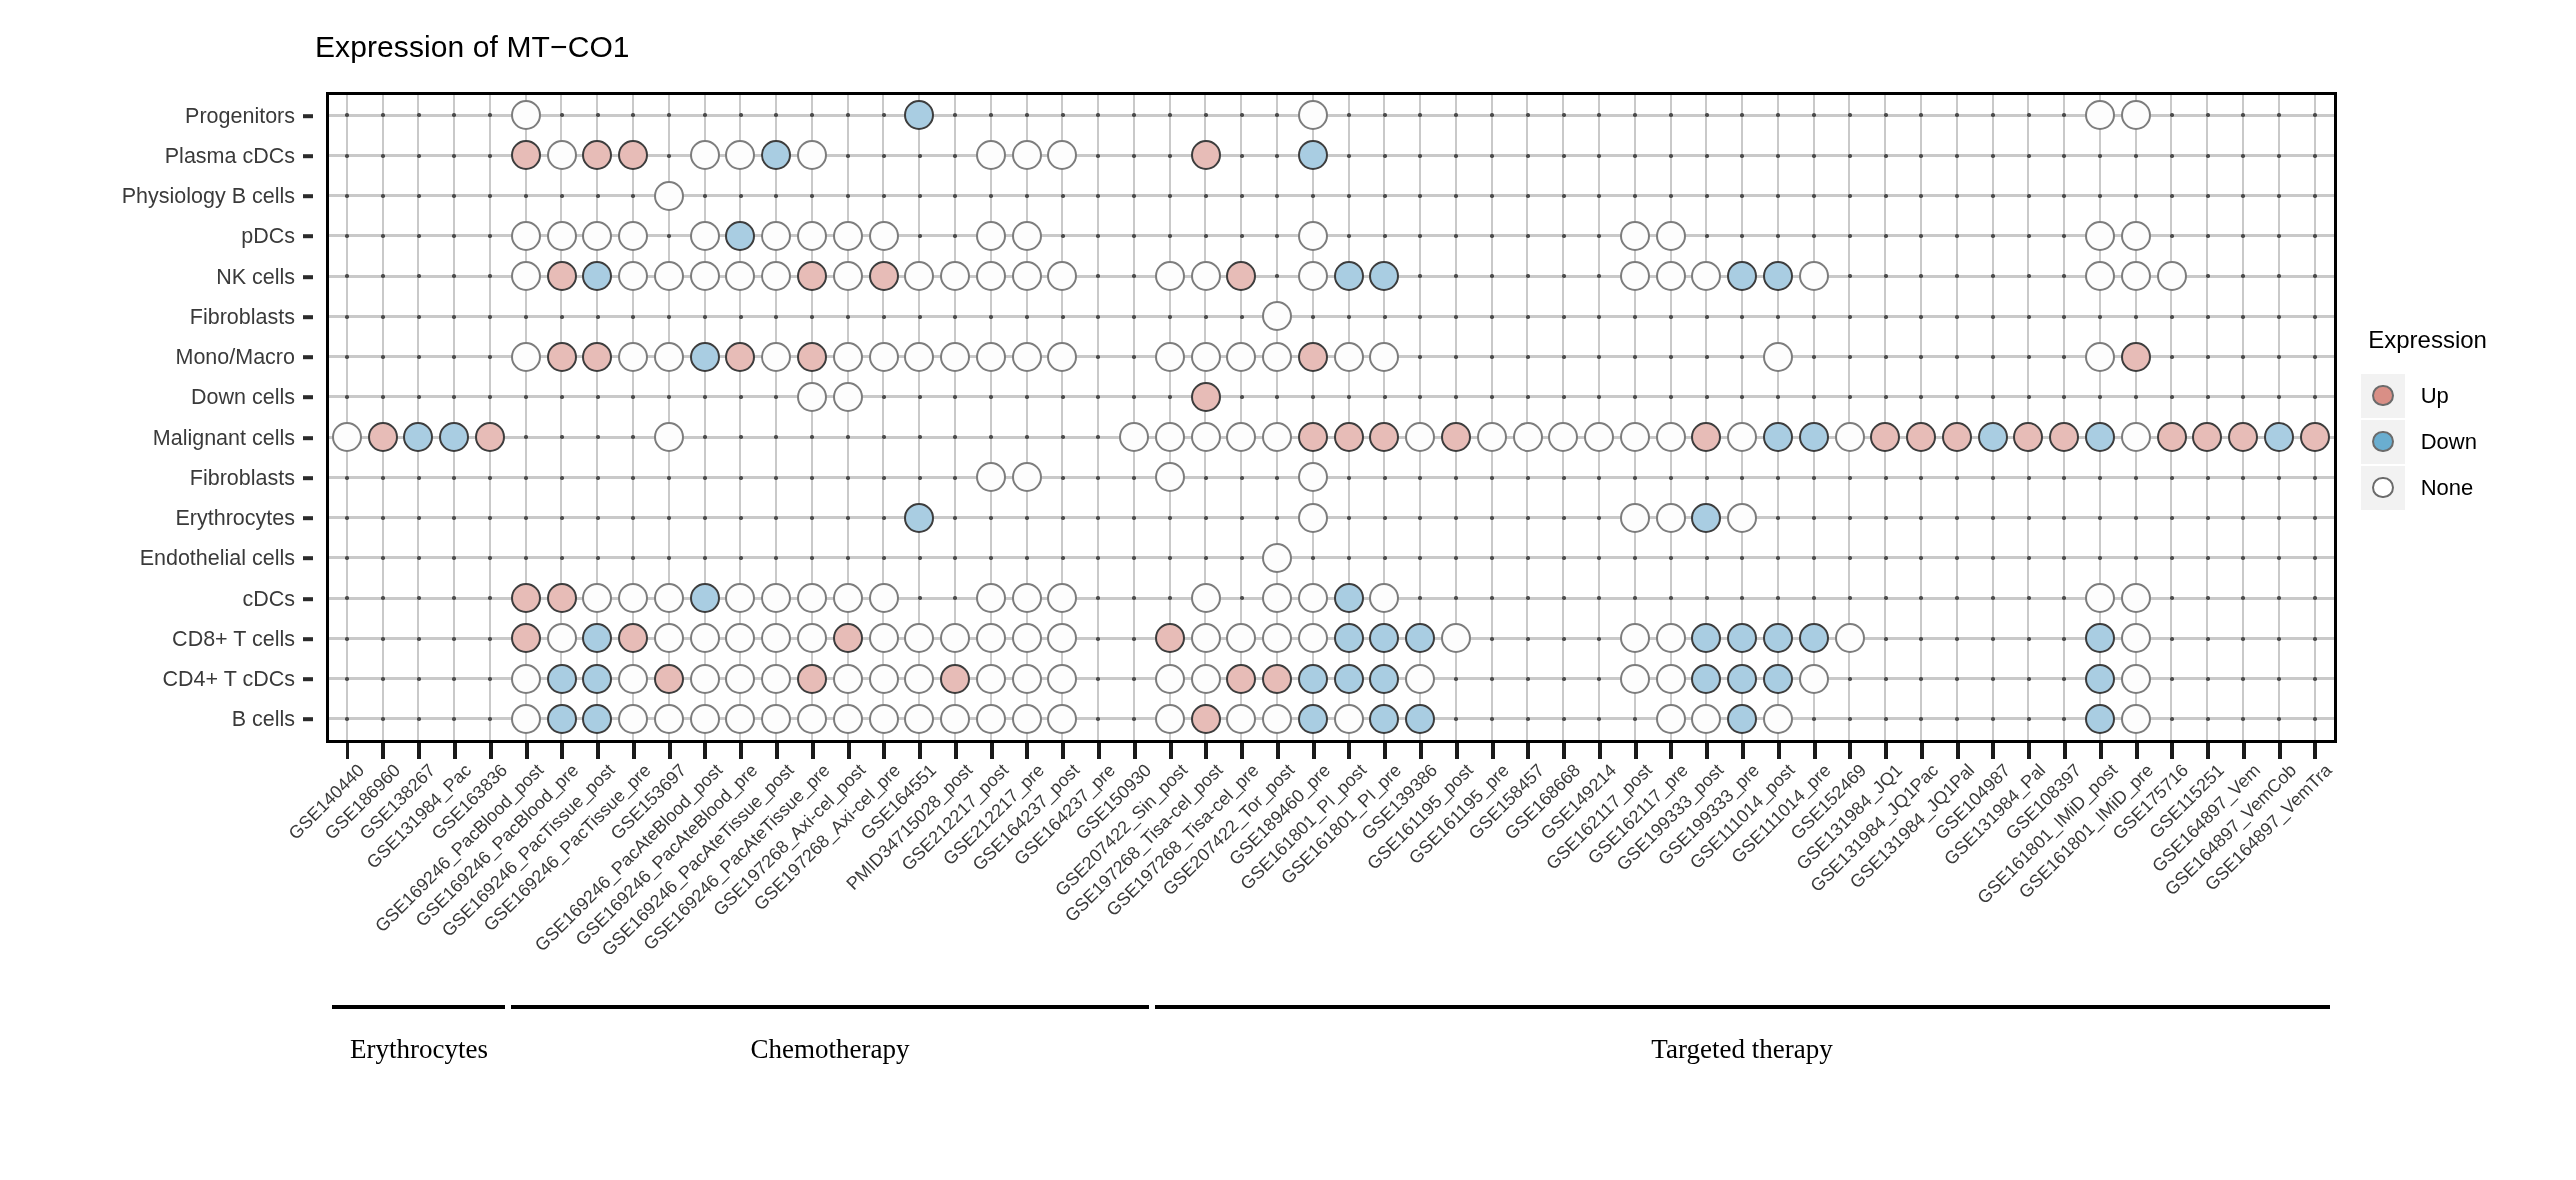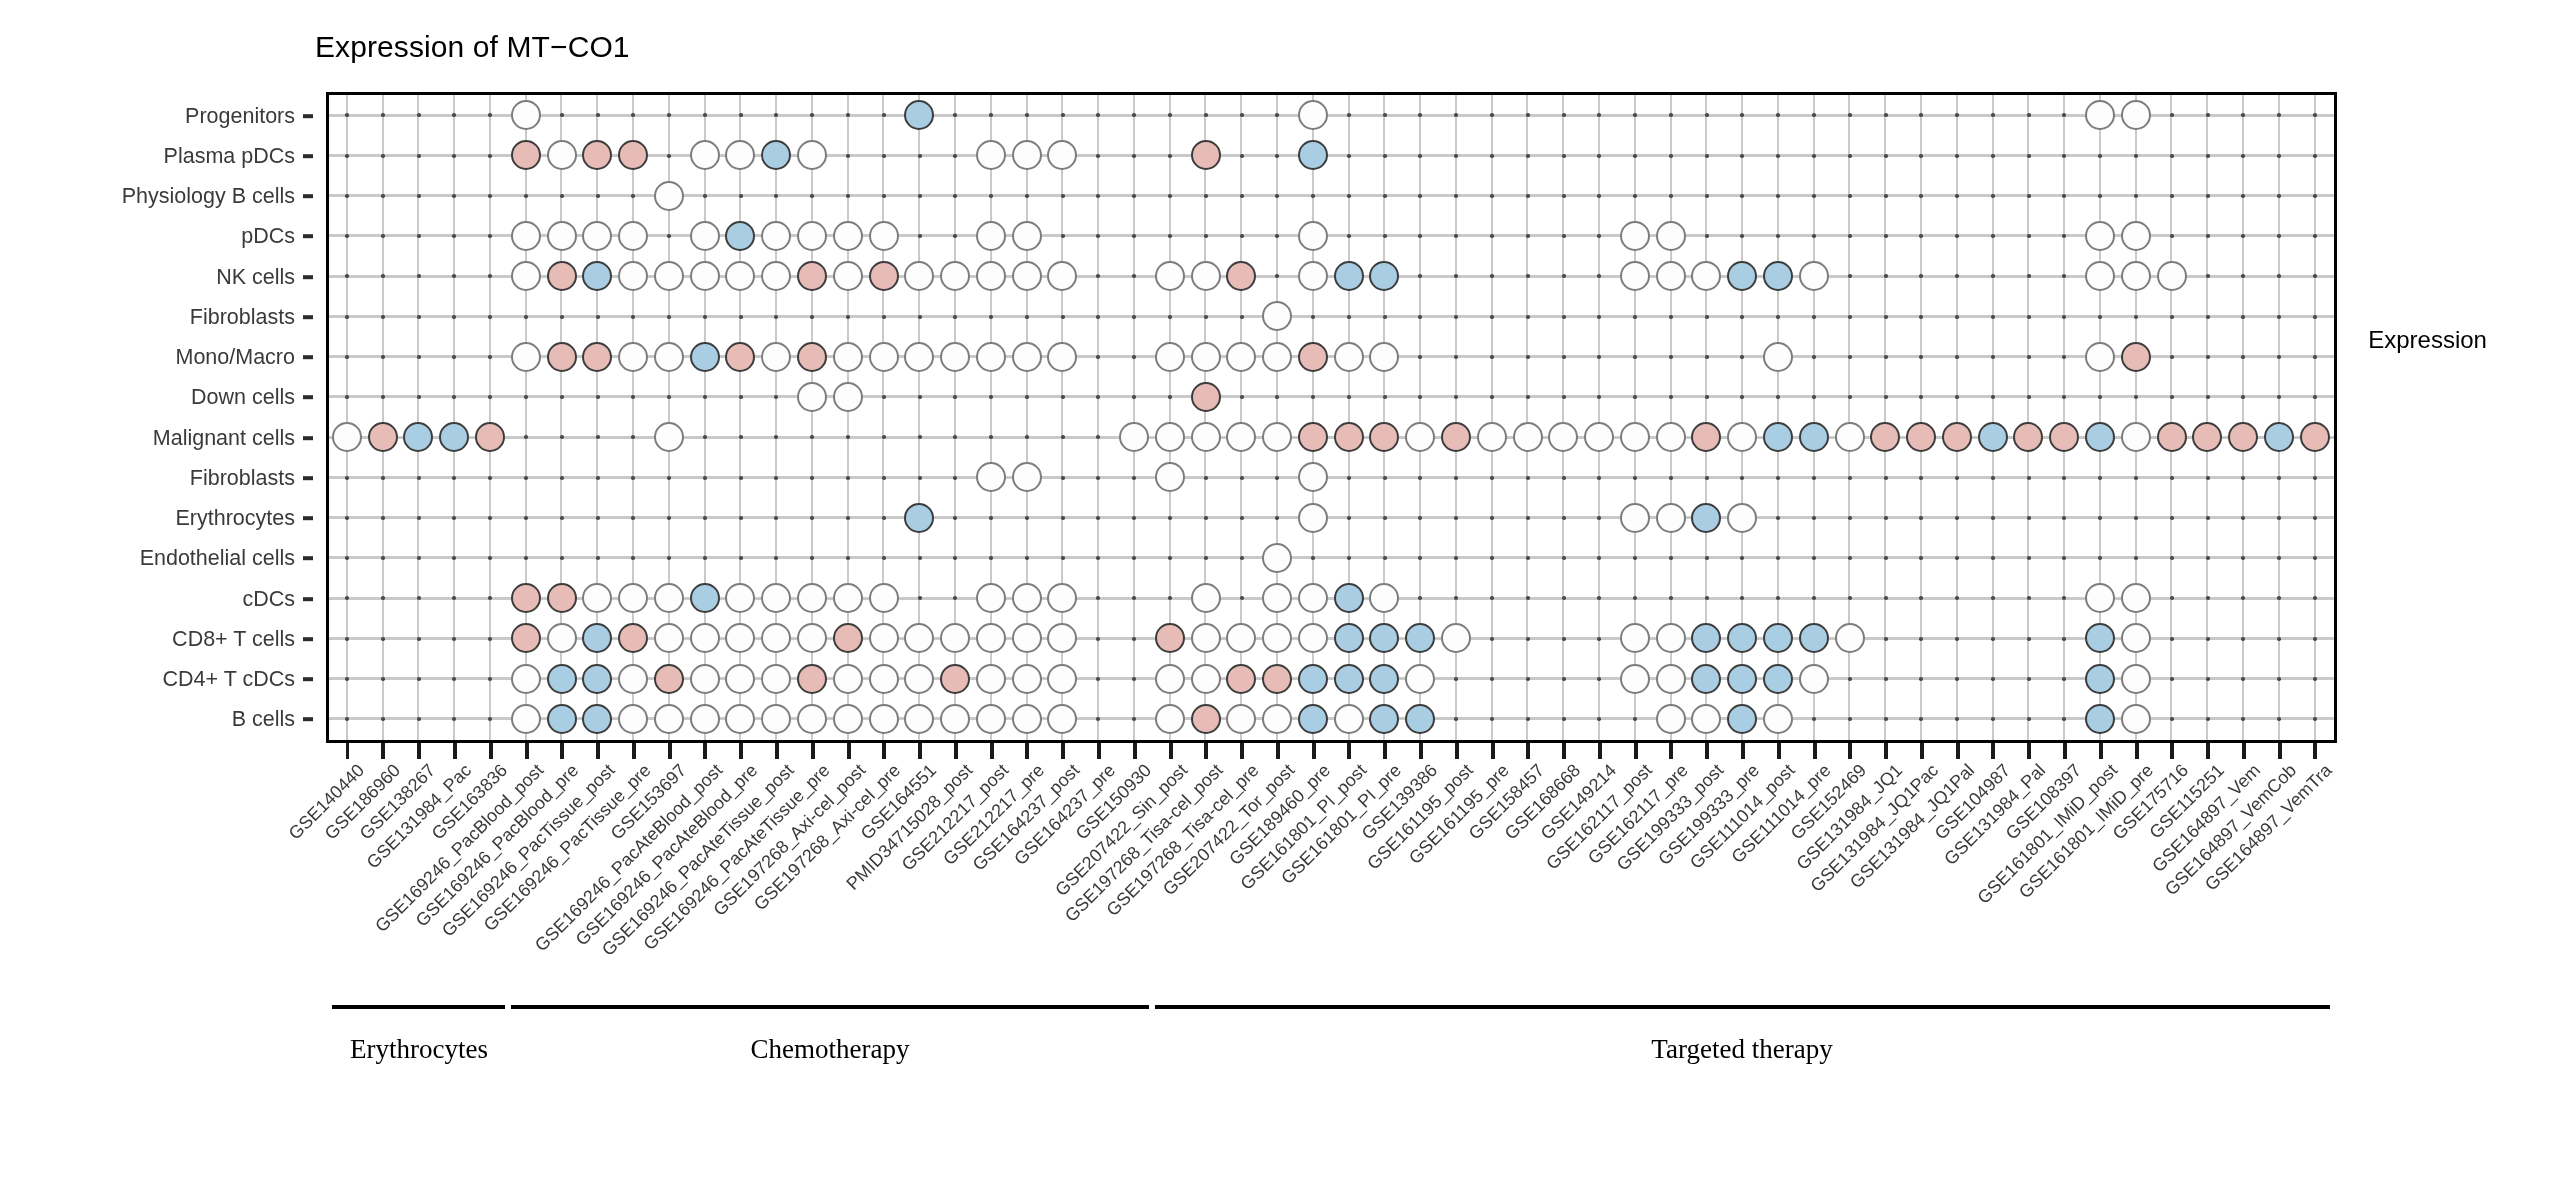--- a/index.html
+++ b/index.html
@@ -69,21 +69,21 @@
 </head>
 <body>
 
 <div id="root">
 
   <div id="title">Expression of MT−CO1</div>
 
   <div id="yaxis">
       <div class="ylab" style="top: 24px; right: 20px;">Progenitors</div>
       <div class="ytick" style="left: 303px; top: 24px;"></div>
-      <div class="ylab" style="top: 64px; right: 20px;">Plasma pDCs</div>
+      <div class="ylab" style="top: 64px; right: 20px;">Plasma cDCs</div>
       <div class="ytick" style="left: 303px; top: 64px;"></div>
       <div class="ylab" style="top: 104px; right: 20px;">Physiology B cells</div>
       <div class="ytick" style="left: 303px; top: 104px;"></div>
       <div class="ylab" style="top: 144px; right: 20px;">pDCs</div>
       <div class="ytick" style="left: 303px; top: 144px;"></div>
       <div class="ylab" style="top: 185px; right: 20px;">NK cells</div>
       <div class="ytick" style="left: 303px; top: 185px;"></div>
       <div class="ylab" style="top: 225px; right: 20px;">Fibroblasts</div>
       <div class="ytick" style="left: 303px; top: 225px;"></div>
       <div class="ylab" style="top: 265px; right: 20px;">Mono/Macro</div>
@@ -1468,16 +1468,36 @@
       <div class="grpline" style="left: 332px; width: 173px; top: 1005px;"></div>
       <div class="grplab" style="left: 419px; top: 1034px;">Erythrocytes</div>
       <div class="grpline" style="left: 511px; width: 638px; top: 1005px;"></div>
       <div class="grplab" style="left: 830px; top: 1034px;">Chemotherapy</div>
       <div class="grpline" style="left: 1155px; width: 1175px; top: 1005px;"></div>
       <div class="grplab" style="left: 1742px; top: 1034px;">Targeted therapy</div>
     </div>
 
   <div id="legend">
     <div id="legend-title">Expression</div>
+    <div id="legend-rows">
+        <div class="lgrow">
+          <div class="lgkey">
+            <div class="lgdot up"></div>
+          </div>
+          <span class="lglab">Up</span>
+        </div>
+        <div class="lgrow">
+          <div class="lgkey">
+            <div class="lgdot down"></div>
+          </div>
+          <span class="lglab">Down</span>
+        </div>
+        <div class="lgrow">
+          <div class="lgkey">
+            <div class="lgdot none"></div>
+          </div>
+          <span class="lglab">None</span>
+        </div>
+      </div>
   </div>
 
 </div>
 
 
 </body></html>

